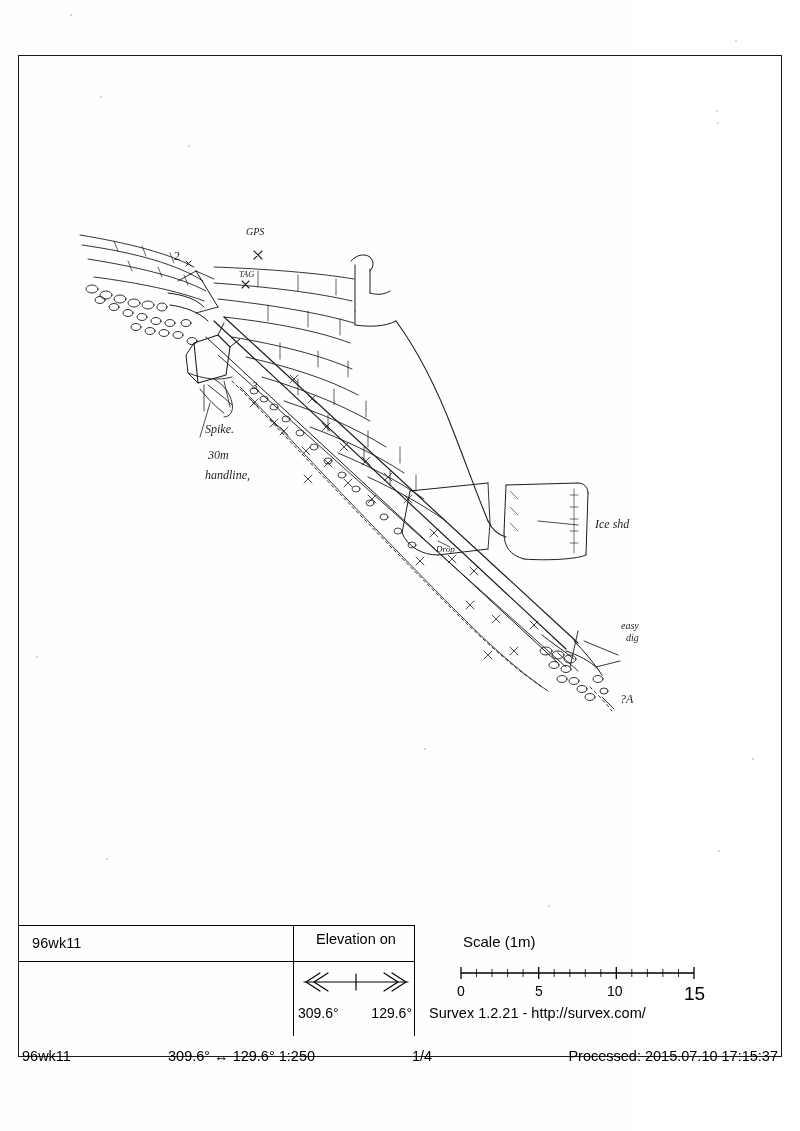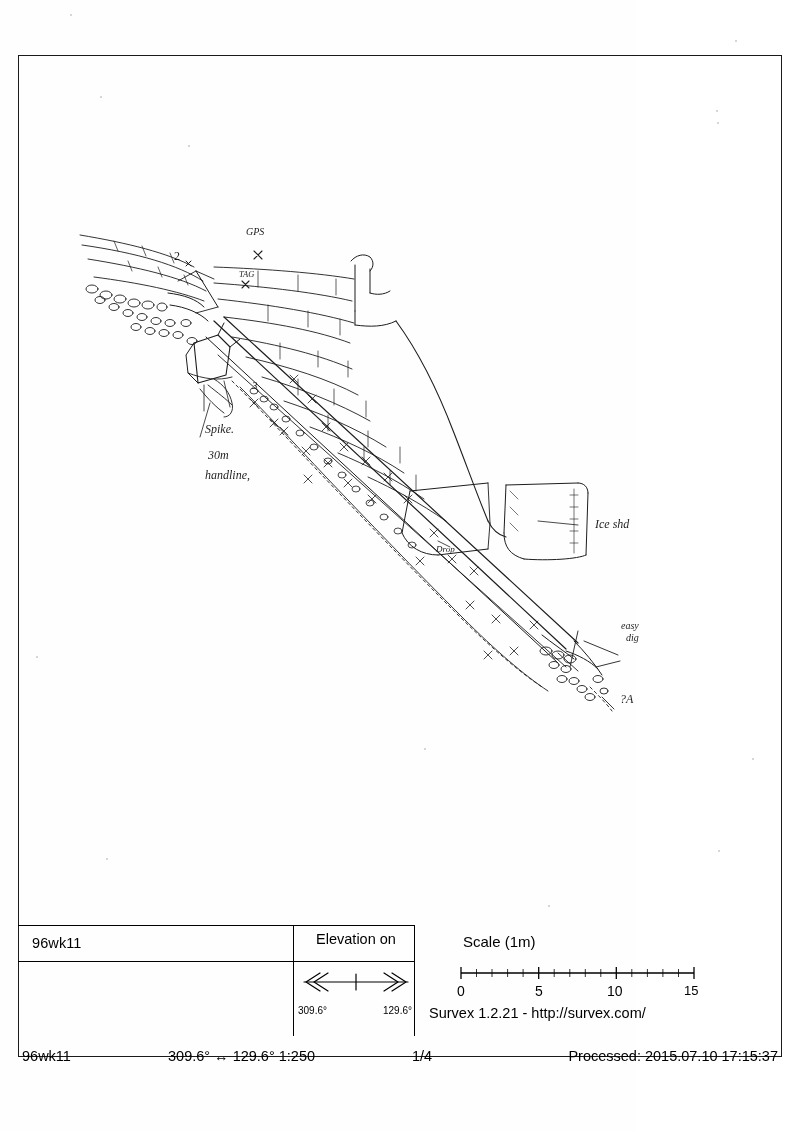--- a/index.html
+++ b/index.html
@@ -113,21 +113,21 @@
     left: 280px;
     top: 44px;
     width: 116px;
     height: 26px;
   }
   #elev-bearings {
     position: absolute;
     left: 276px;
     top: 80px;
     width: 122px;
-    font-size: 10px;
+    font-size: 14px;
     display: flex;
     justify-content: space-between;
     padding: 0 4px;
     box-sizing: border-box;
   }
 
   
   #scalebar-label {
     position: absolute;
     left: 445px;
@@ -462,21 +462,21 @@
           <line x1="207.9" y1="4" x2="207.9" y2="12"></line>
           <line x1="223.5" y1="4" x2="223.5" y2="12"></line>
         </g>
       </svg>
     </div>
 
     <div style="position:absolute; left:437px; top:58px; width:245px; height:18px;">
       <span style="position:absolute; left:2px; font-size:14px;">0</span>
       <span style="position:absolute; left:80px; font-size:14px;">5</span>
       <span style="position:absolute; left:152px; font-size:14px;">10</span>
-      <span style="position:absolute; left:229px; font-size:13px;">15</span>
+      <span style="position:absolute; left:229px; font-size:19px;">15</span>
     </div>
 
     <div id="survex-line">Survex 1.2.21 - http://survex.com/</div>
   </div>
 
   <div id="footer">
     <span id="footer-name">96wk11</span>
     <span id="footer-bearing">309.6° ↔ 129.6° 1:250</span>
     <span id="footer-pages">1/4</span>
     <span id="footer-processed">Processed: 2015.07.10 17:15:37</span>

